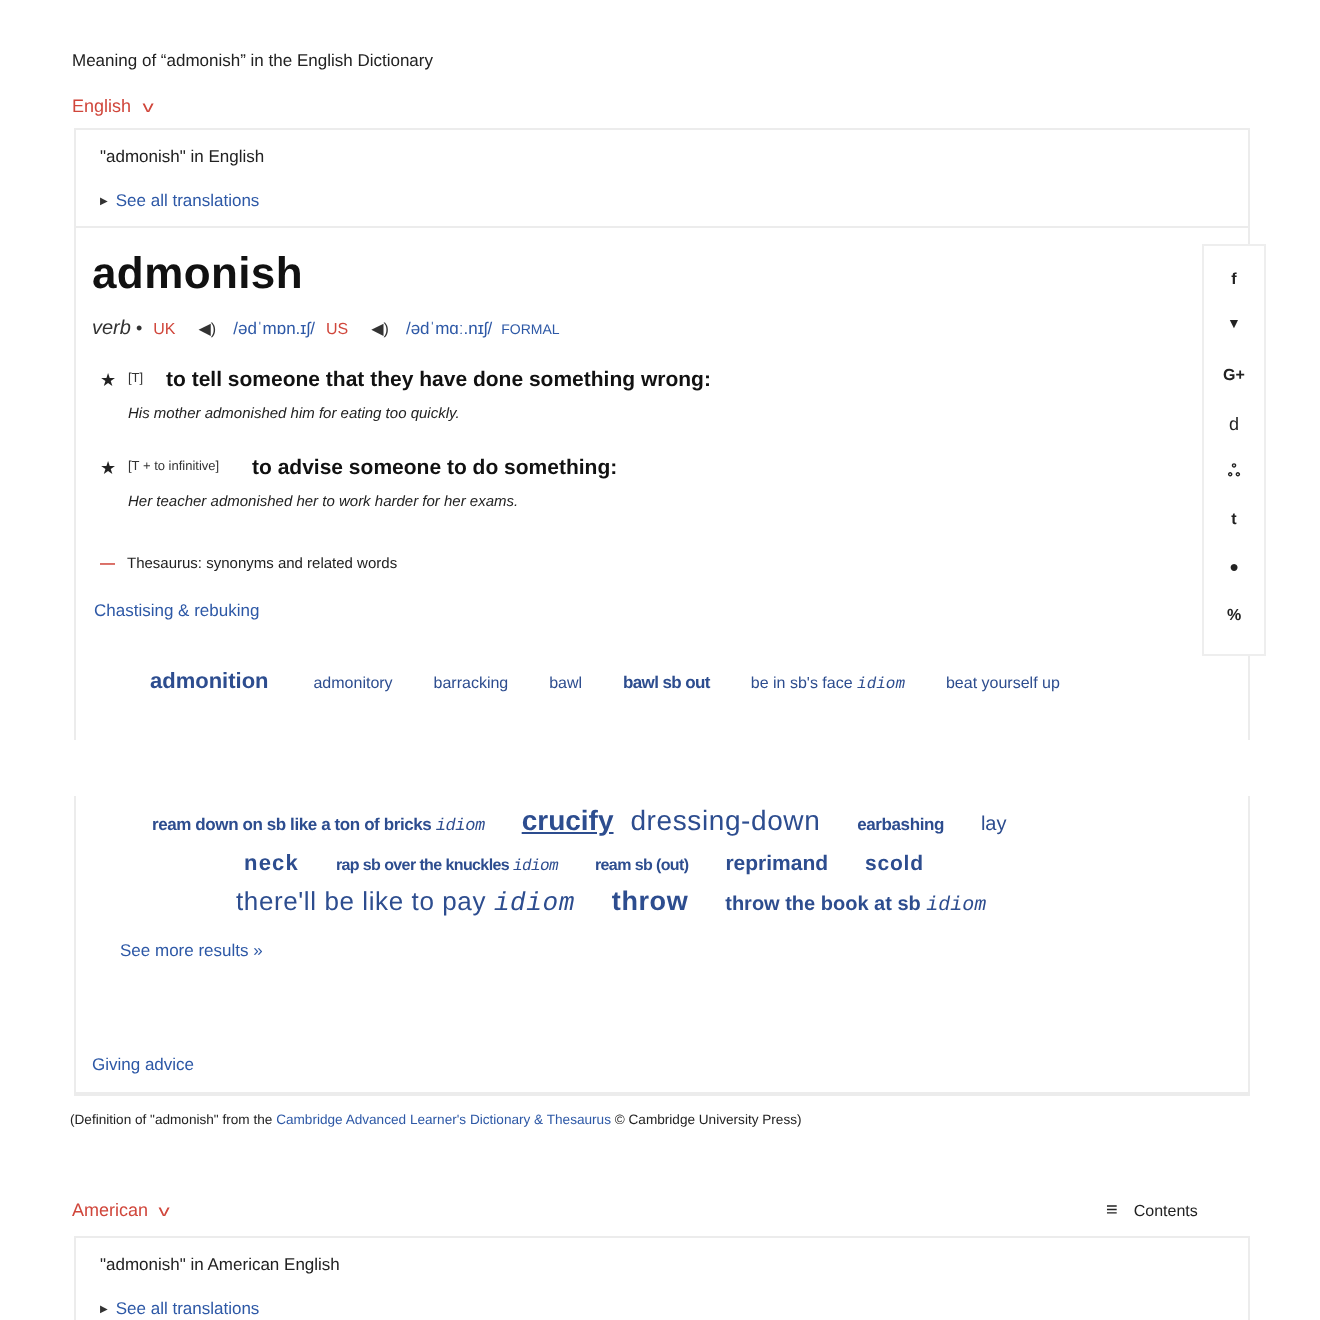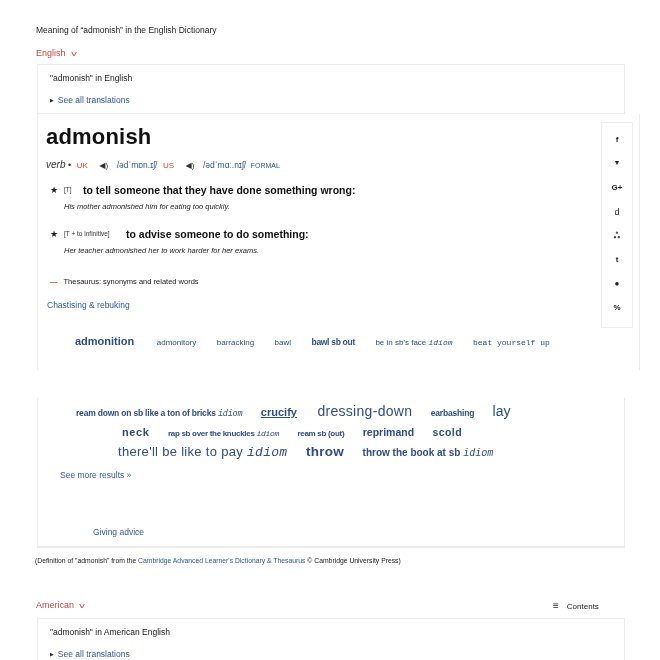--- a/index.html
+++ b/index.html
@@ -14,21 +14,21 @@
   .lang-english { left: 36px; top: 48px; }
   .box {
     position: absolute; background: #fff;
     border: 1px solid #ececec;
   }
   .transl-box { left: 37px; top: 64px; width: 586px; height: 48px; border-bottom: 2px solid #ececec; }
   .transl-title { position: absolute; left: 12px; top: 8px; font-size: 8.5px; color: #222; }
   .transl-link { position: absolute; left: 12px; top: 30px; font-size: 8.5px; color: #2d58a6; cursor: pointer; }
   .transl-link .tri { font-size: 5px; color: #333; margin-right: 4px; vertical-align: 1px; }
 
-  .entry-box { left: 37px; top: 114px; width: 586px; height: 256px; border-top: none; border-bottom: none; padding-left: 15px; }
+  .entry-box { left: 37px; top: 114px; width: 586px; height: 256px; border-top: none; border-bottom: none; }
   .headword { position: absolute; left: 8px; top: 10px; font-size: 22px; font-weight: bold; color: #111; letter-spacing: 0.2px; }
   .posline { position: absolute; left: 8px; top: 45px; font-size: 9px; color: #333; white-space: nowrap; }
   .posline .pos { font-style: italic; font-size: 10px; }
   .posline .region { color: #d0463b; font-size: 8px; margin: 0 3px; }
   .posline .speaker { font-size: 8px; margin: 0 6px; color: #333; }
   .posline .ipa { color: #2d58a6; font-size: 8.5px; }
   .posline .formal { color: #2d58a6; font-size: 7px; margin-left: 2px; }
 
   .sense { position: absolute; left: 12px; }
   .sense .star { position: absolute; left: 0; top: 1px; font-size: 9px; color: #222; }
@@ -51,21 +51,21 @@
   .share-rail {
     position: absolute; left: 601px; top: 122px; width: 30px; height: 204px;
     border: 1px solid #eeeeee; background: #fff;
   }
   .share-rail .ico { position: absolute; left: 0; width: 30px; text-align: center; font-size: 8px; font-weight: bold; color: #222; cursor: pointer; }
 
   .cloud-box { left: 37px; top: 398px; width: 586px; height: 148px; border-top: none; border-bottom: 2px solid #ececec; }
   .cloud-line { position: absolute; white-space: nowrap; }
   .see-more { position: absolute; left: 22px; top: 72px; font-size: 8.5px; color: #2d58a6; cursor: pointer; }
   .topics-text { position: absolute; left: 8px; top: 114px; font-size: 7.5px; color: #222; }
-  .topics-link { position: absolute; left: 8px; top: 129px; font-size: 8.5px; color: #2d58a6; cursor: pointer; margin-left: 47px; }
+  .topics-link { position: absolute; left: 8px; top: 129px; font-size: 8.5px; color: #2d58a6; cursor: pointer; }
 
   .attrib { left: 35px; top: 557px; font-size: 6.8px; color: #222; white-space: nowrap; }
   .attrib .lnk { color: #2d58a6; cursor: pointer; }
 
   .lang-american { left: 36px; top: 600px; }
   .contents-btn { left: 553px; top: 600px; font-size: 8px; color: #222; cursor: pointer; white-space: nowrap; }
   .contents-btn .bars { font-size: 10px; margin-right: 8px; font-weight: bold; }
   .am-box { left: 37px; top: 618px; width: 586px; height: 50px; border-bottom: none; }
 </style>
 </head>
@@ -117,42 +117,42 @@
   </div>
   <div class="thes-cat">Chastising &amp; rebuking</div>
 
   <div class="cloud-row1">
     <span class="w" style="font-size:11px;font-weight:bold;margin-right:18px;">admonition</span>
     <span class="w" style="font-size:8px;margin-right:16px;">admonitory</span>
     <span class="w" style="font-size:8px;margin-right:16px;">barracking</span>
     <span class="w" style="font-size:8px;margin-right:16px;">bawl</span>
     <span class="w" style="font-size:8.5px;font-weight:bold;margin-right:16px;letter-spacing:-0.3px;">bawl sb out</span>
     <span class="w" style="font-size:8px;margin-right:16px;"><span>be in sb's face</span> <i>idiom</i></span>
-    <span class="w" style="font-size:8px;font-family:Liberation Mono, monospace;">beat yourself up</span>
+    <span class="w" style="font-size:8px;">beat yourself up</span>
   </div>
 </div>
 
 <div class="share-rail">
   <div class="ico" style="top:12px;">f</div>
   <div class="ico" style="top:36px;font-size:7px;">▼</div>
   <div class="ico" style="top:60px;">G+</div>
   <div class="ico" style="top:84px;font-weight:normal;font-size:9px;">d</div>
   <div class="ico" style="top:108px;">ஃ</div>
   <div class="ico" style="top:132px;">t</div>
   <div class="ico" style="top:156px;">●</div>
   <div class="ico" style="top:180px;">%</div>
 </div>
 
 <div class="box cloud-box">
   <div class="cloud-line" style="left:38px;top:4px;">
     <span class="w" style="font-size:8.5px;font-weight:bold;margin-right:14px;letter-spacing:-0.2px;"><span>ream down on sb like a ton of bricks</span> <i>idiom</i></span>
-    <span class="w" style="font-size:11px;font-weight:bold;margin-right:16px;text-decoration:underline;">crucify</span>
+    <span class="w" style="font-size:14px;font-weight:bold;margin-right:4px;text-decoration:underline;">crucify</span>
     <span class="w" style="font-size:14px;margin-right:14px;letter-spacing:0.3px;">dressing-down</span>
     <span class="w" style="font-size:8.5px;font-weight:bold;margin-right:14px;letter-spacing:-0.2px;">earbashing</span>
-    <span class="w" style="font-size:14px;">lay</span>
+    <span class="w" style="font-size:10px;">lay</span>
   </div>
   <div class="cloud-line" style="left:84px;top:24px;">
     <span class="w" style="font-size:11px;font-weight:bold;margin-right:14px;letter-spacing:0.6px;">neck</span>
     <span class="w" style="font-size:8px;font-weight:bold;margin-right:14px;letter-spacing:-0.3px;"><span>rap sb over the knuckles</span> <i>idiom</i></span>
     <span class="w" style="font-size:8px;font-weight:bold;margin-right:14px;letter-spacing:-0.3px;">ream sb (out)</span>
     <span class="w" style="font-size:10.5px;font-weight:bold;margin-right:14px;">reprimand</span>
     <span class="w" style="font-size:10.5px;font-weight:bold;letter-spacing:0.4px;">scold</span>
   </div>
   <div class="cloud-line" style="left:80px;top:44px;">
     <span class="w" style="font-size:13px;margin-right:14px;letter-spacing:0.3px;"><span>there'll be like to pay</span> <i>idiom</i></span>

